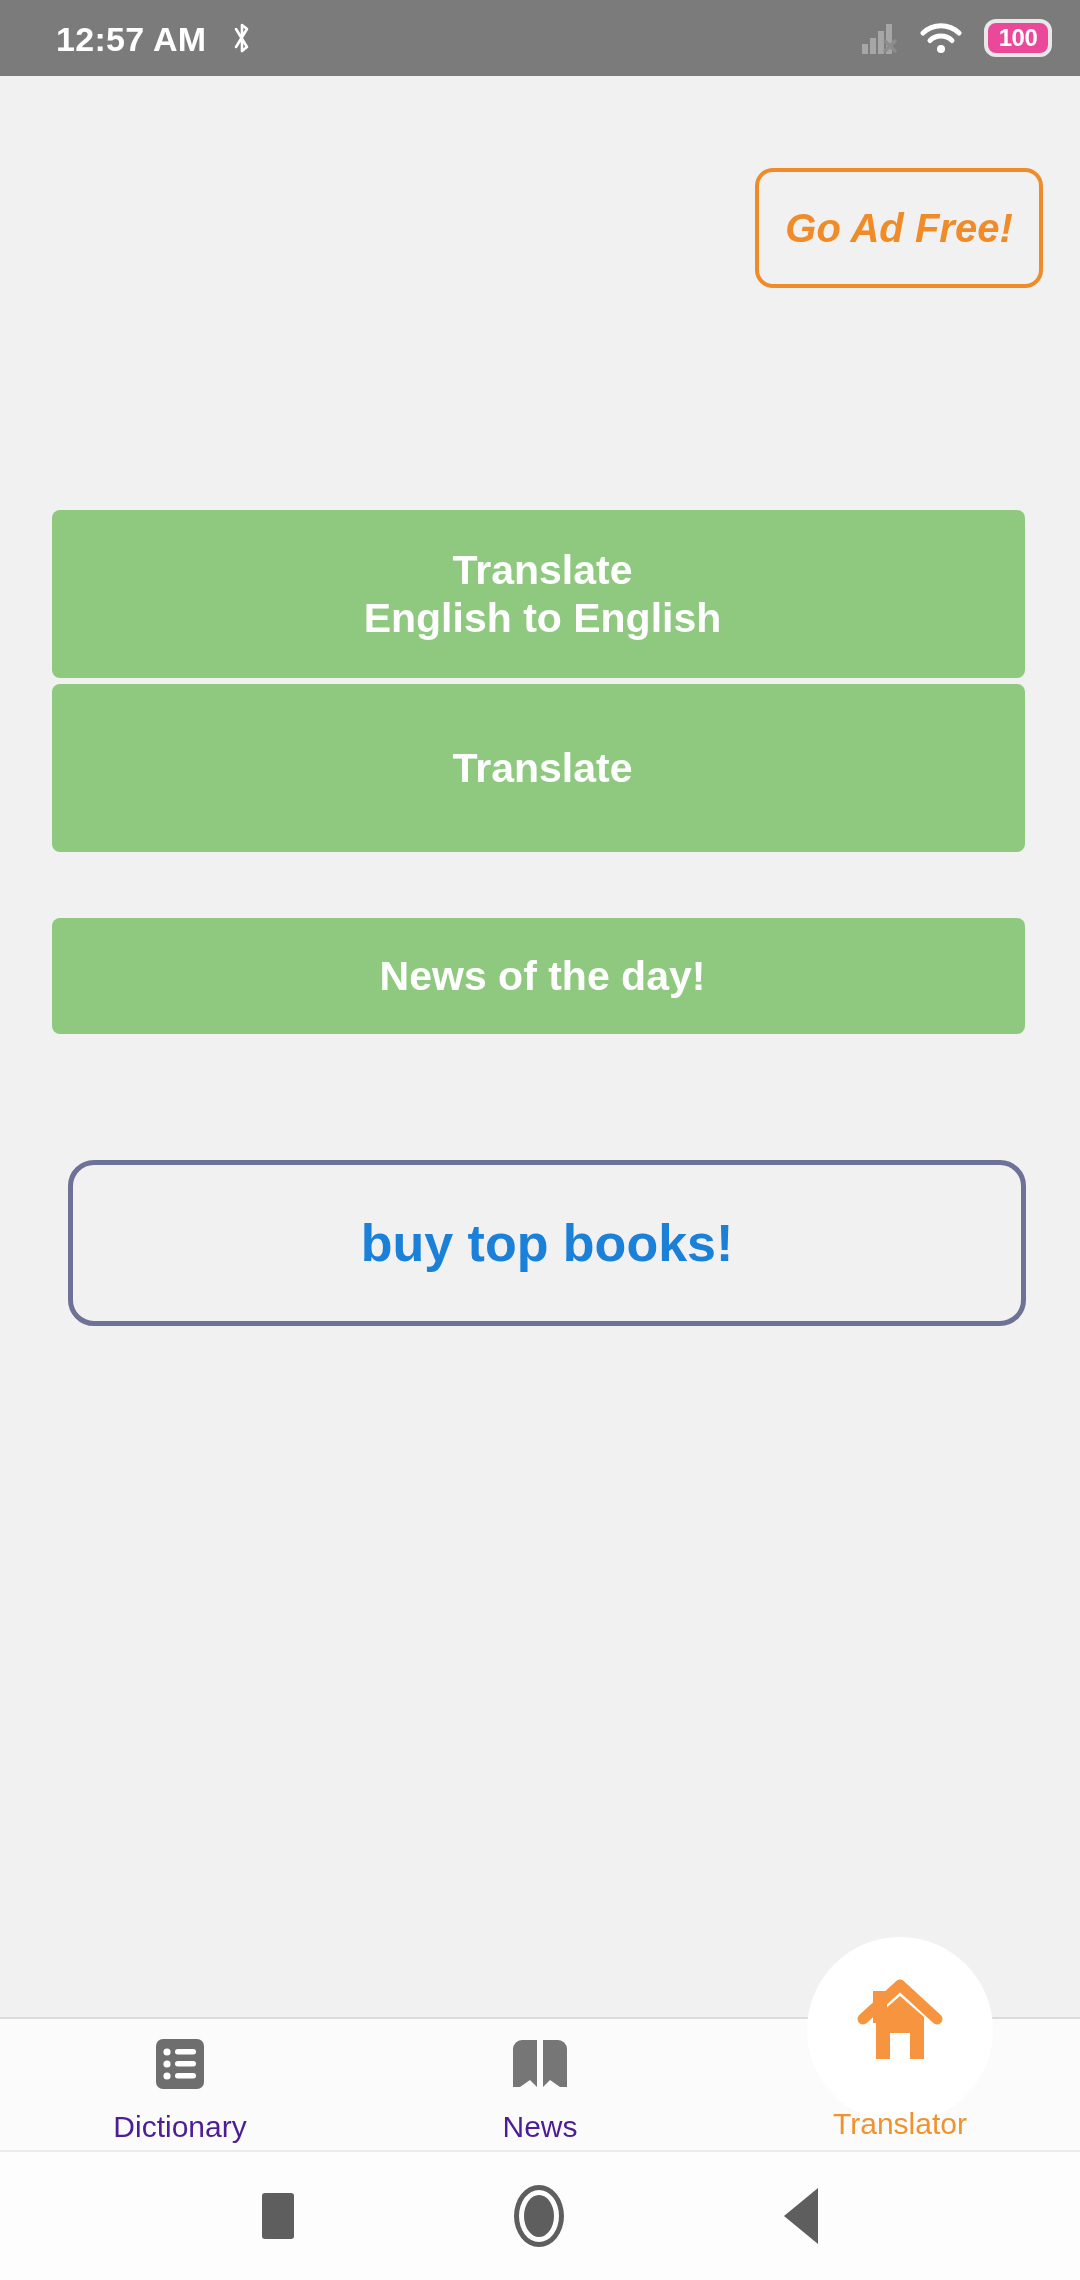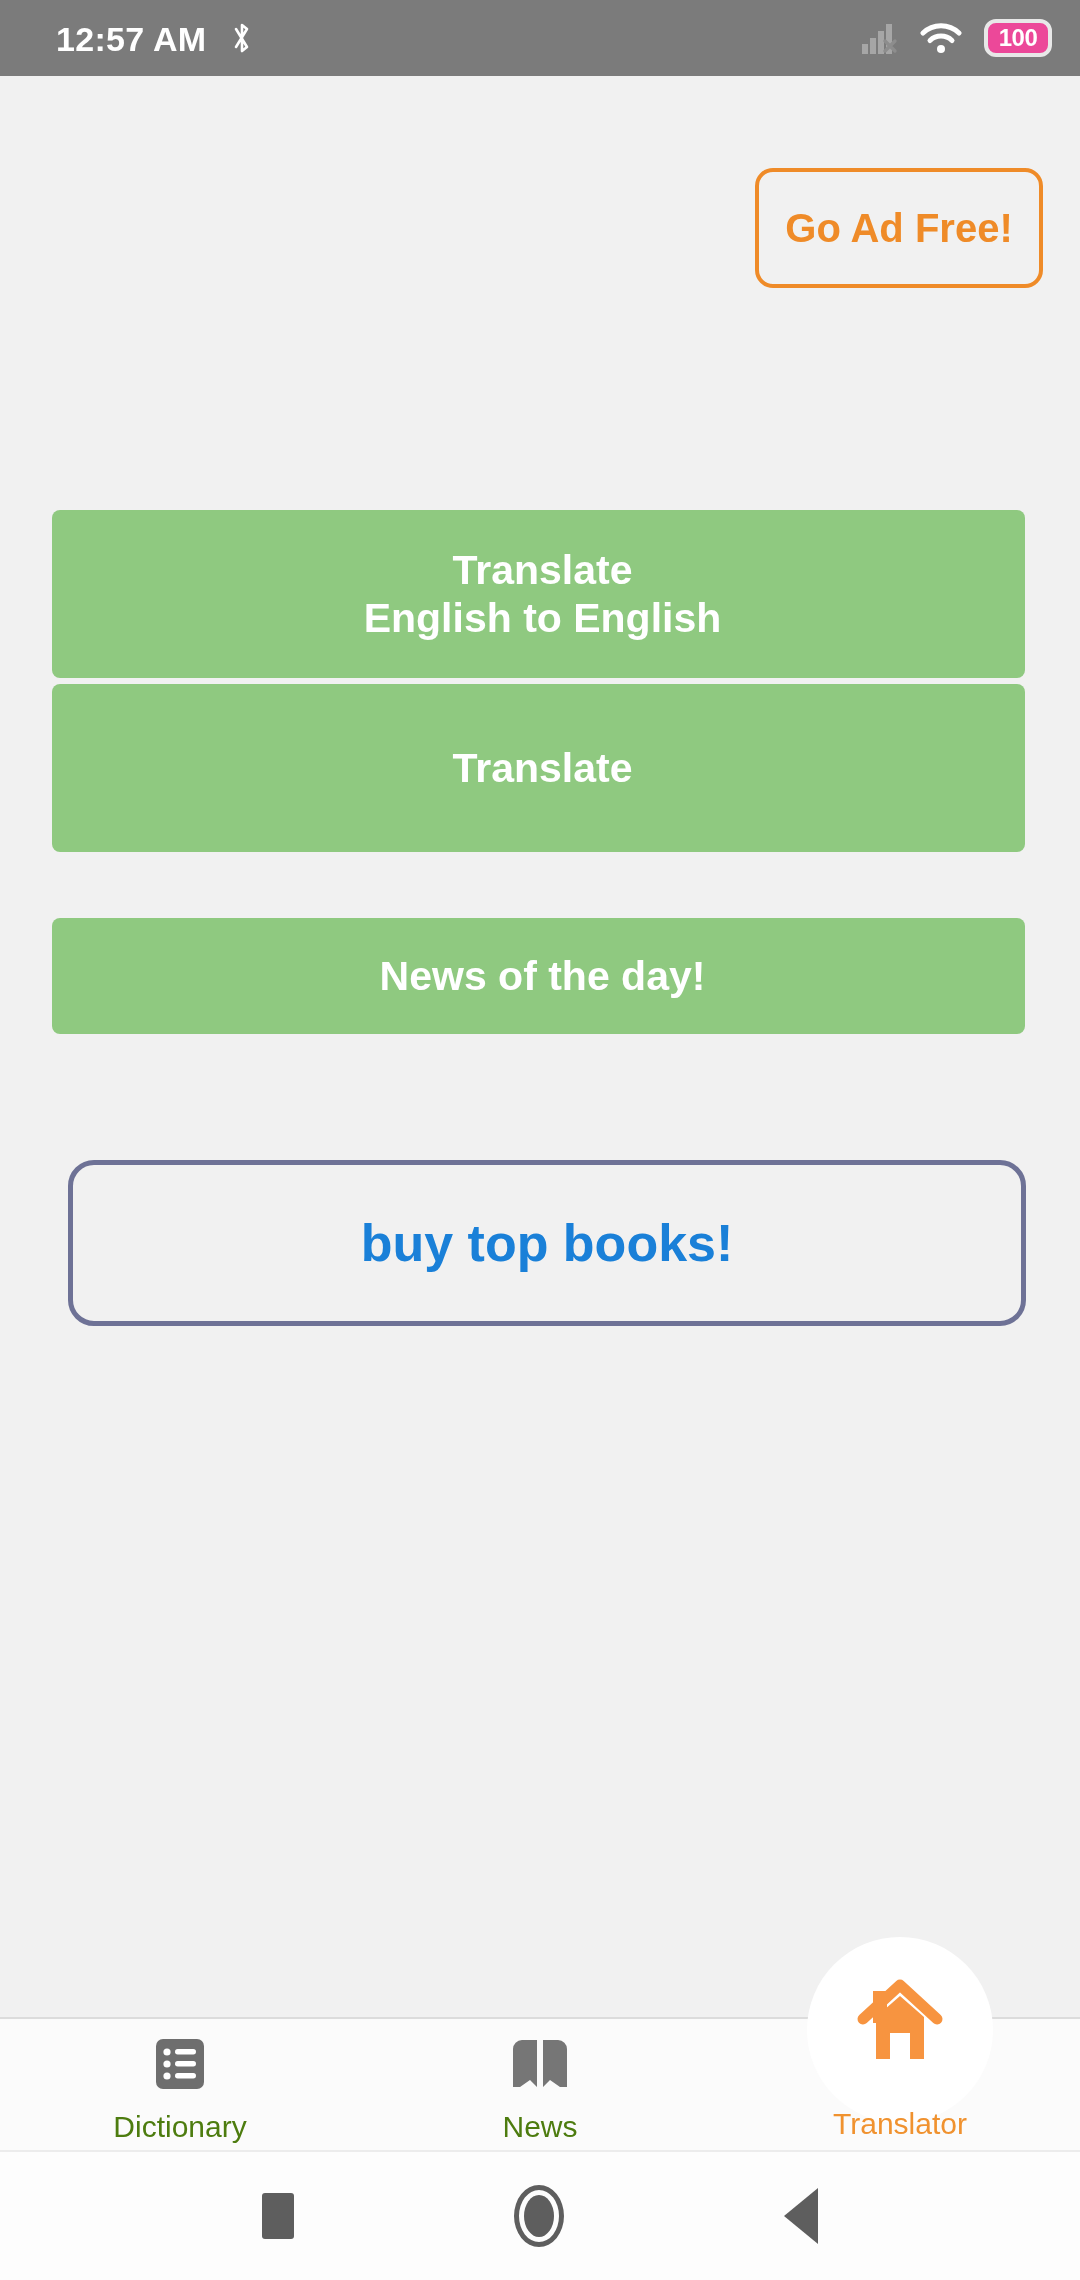--- a/index.html
+++ b/index.html
@@ -58,21 +58,21 @@
     position:absolute; right:37px; top:92px;
     width:288px; height:120px;
     border:4px solid #ef8b28;
     border-radius:18px;
     background:transparent;
     display:flex; align-items:center; justify-content:center;
     cursor:pointer;
   }
   #go-ad-free .label {
     color:#ef8b28; font-size:40px; font-weight:bold;
-    line-height:1; white-space:nowrap;
+    line-height:1; white-space:nowrap;font-style:italic;
   }
 
   .green-btn {
     position:absolute; left:52px;
     width:973px;
     background:#8fc980;
     border-radius:8px;
     display:flex; flex-direction:column;
     align-items:center; justify-content:center;
     cursor:pointer;
@@ -111,21 +111,21 @@
   }
   .nav-item {
     flex:1 1 0;
     position:relative;
     display:flex; flex-direction:column;
     align-items:center; justify-content:flex-start;
     padding-top:14px;
     cursor:pointer;
   }
   .nav-label {
-    font-size:30px; color:#4d7c0f;
+    font-size:30px; color:#4c1d95;
     line-height:1; margin-top:17px;
   }
   .nav-label.active { color:#f0922f; }
   .nav-icon-box { height:62px; display:flex; align-items:center; justify-content:center; }
 
   
   #nav-translator .bubble {
     position:absolute;
     left:50%; top:-82px;
     transform:translateX(-50%);

